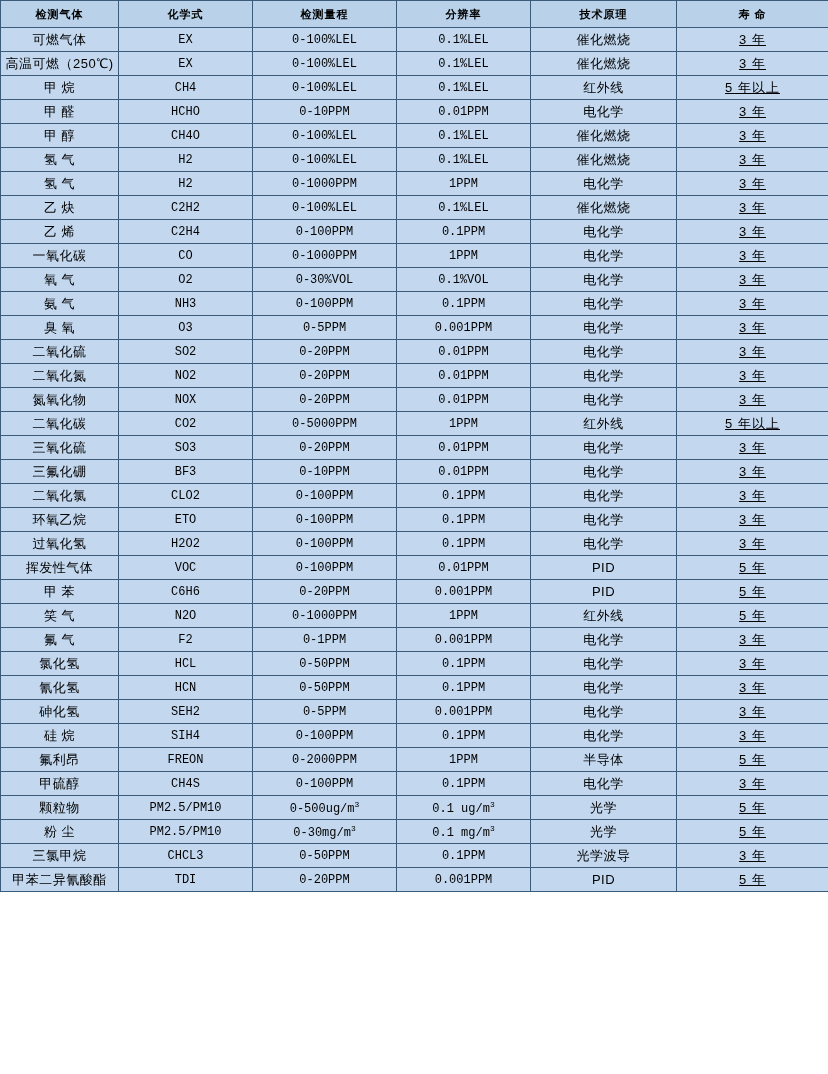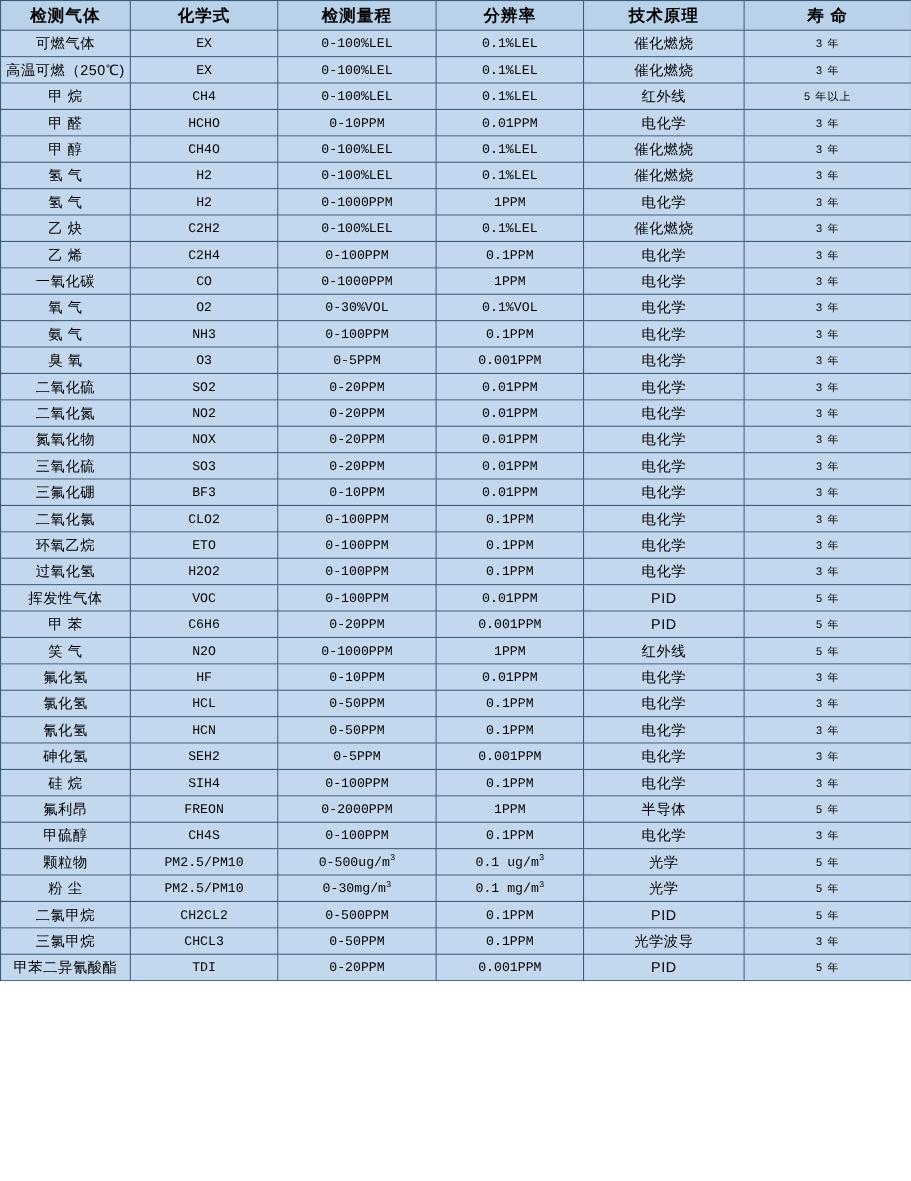--- a/index.html
+++ b/index.html
@@ -34,41 +34,42 @@
     text-align: center;
     vertical-align: middle;
     background: #c3d8ef;
     color: #000000;
     padding: 1px 2px;
     overflow: hidden;
     white-space: nowrap;
   }
   table.gas-table thead th {
     height: 24px;
-    font-size: 15px;
+    font-size: 11px;
     font-weight: bold;
     letter-spacing: 1px;
     background: #b9d2ea;
   }
   table.gas-table tbody td {
     height: 21px;
     font-size: 12.5px;
   }
   table.gas-table tbody td.name {
     font-size: 13px;
     letter-spacing: 0.5px;
   }
   table.gas-table tbody td.mono {
     font-family: "Liberation Mono", monospace;
     font-size: 12px;
     letter-spacing: 0px;
   }
   table.gas-table tbody td.life {
-    font-size: 10px;
+    font-size: 13px;
     letter-spacing: 1px;
+    text-decoration: underline;
   }
   sup { font-size: 8px; vertical-align: super; }
 </style>
 </head>
 <body>
 
 <div id="sheet">
   <table class="gas-table">
     <colgroup>
       <col class="c0">
@@ -211,20 +212,28 @@
         </tr>
         <tr>
           <td class="name">氮氧化物</td>
           <td class="mono">NOX</td>
           <td class="mono">0-20PPM</td>
           <td class="mono">0.01PPM</td>
           <td class="name">电化学</td>
           <td class="life">3 年</td>
         </tr>
         <tr>
+          <td class="name">二氧化碳</td>
+          <td class="mono">CO2</td>
+          <td class="mono">0-5000PPM</td>
+          <td class="mono">1PPM</td>
+          <td class="name">红外线</td>
+          <td class="life">5 年以上</td>
+        </tr>
+        <tr>
           <td class="name">三氧化硫</td>
           <td class="mono">SO3</td>
           <td class="mono">0-20PPM</td>
           <td class="mono">0.01PPM</td>
           <td class="name">电化学</td>
           <td class="life">3 年</td>
         </tr>
         <tr>
           <td class="name">三氟化硼</td>
           <td class="mono">BF3</td>
@@ -275,24 +284,24 @@
         </tr>
         <tr>
           <td class="name">笑 气</td>
           <td class="mono">N2O</td>
           <td class="mono">0-1000PPM</td>
           <td class="mono">1PPM</td>
           <td class="name">红外线</td>
           <td class="life">5 年</td>
         </tr>
         <tr>
-          <td class="name">氟化氢</td>
-          <td class="mono">HF</td>
-          <td class="mono">0-10PPM</td>
-          <td class="mono">0.01PPM</td>
+          <td class="name">氟 气</td>
+          <td class="mono">F2</td>
+          <td class="mono">0-1PPM</td>
+          <td class="mono">0.001PPM</td>
           <td class="name">电化学</td>
           <td class="life">3 年</td>
         </tr>
         <tr>
           <td class="name">氯化氢</td>
           <td class="mono">HCL</td>
           <td class="mono">0-50PPM</td>
           <td class="mono">0.1PPM</td>
           <td class="name">电化学</td>
           <td class="life">3 年</td>
@@ -347,28 +356,20 @@
         </tr>
         <tr>
           <td class="name">粉 尘</td>
           <td class="mono">PM2.5/PM10</td>
           <td class="mono">0-30mg/m<sup>3</sup></td>
           <td class="mono">0.1 mg/m<sup>3</sup></td>
           <td class="name">光学</td>
           <td class="life">5 年</td>
         </tr>
         <tr>
-          <td class="name">二氯甲烷</td>
-          <td class="mono">CH2CL2</td>
-          <td class="mono">0-500PPM</td>
-          <td class="mono">0.1PPM</td>
-          <td class="name">PID</td>
-          <td class="life">5 年</td>
-        </tr>
-        <tr>
           <td class="name">三氯甲烷</td>
           <td class="mono">CHCL3</td>
           <td class="mono">0-50PPM</td>
           <td class="mono">0.1PPM</td>
           <td class="name">光学波导</td>
           <td class="life">3 年</td>
         </tr>
         <tr>
           <td class="name">甲苯二异氰酸酯</td>
           <td class="mono">TDI</td>

